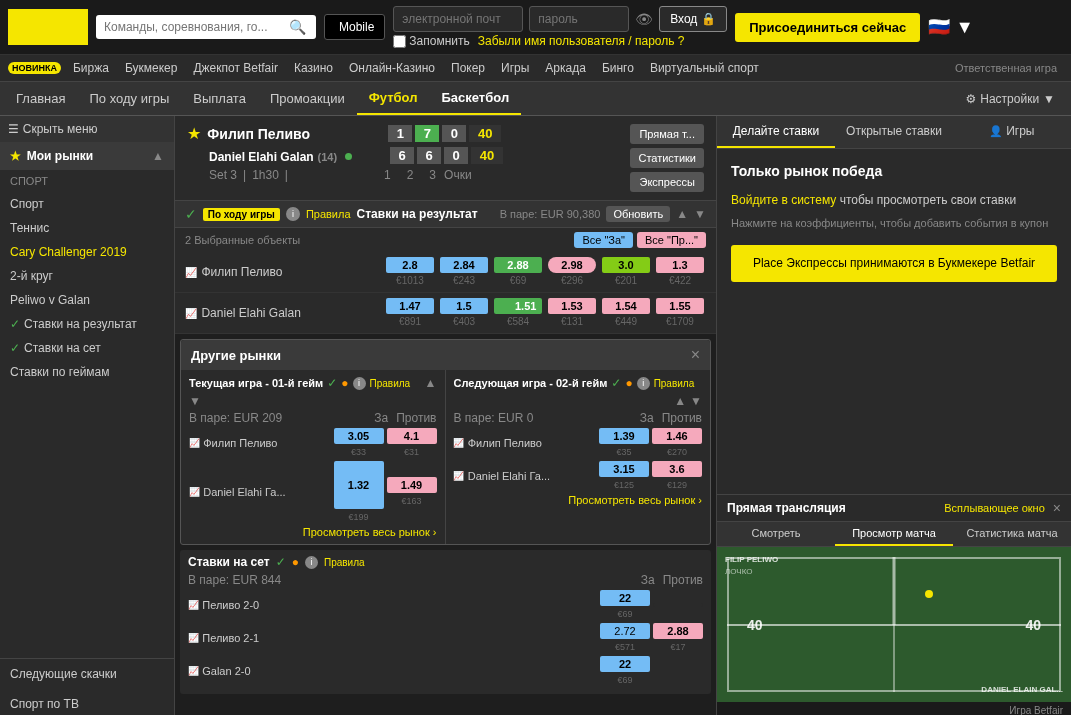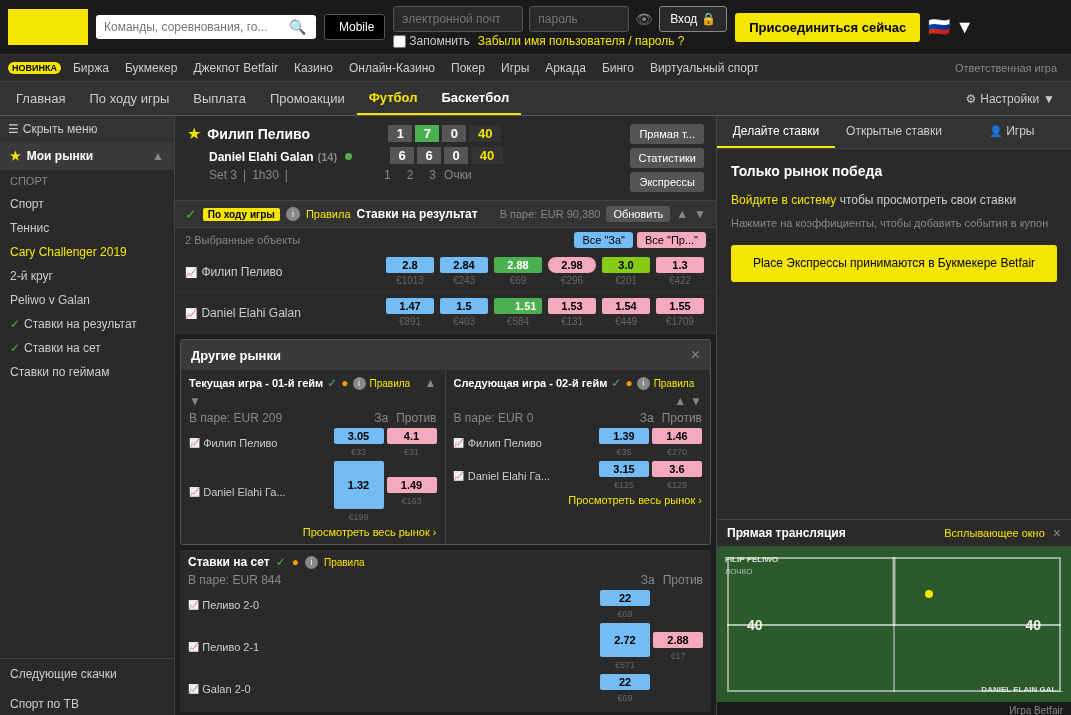--- a/index.html
+++ b/index.html
@@ -368,21 +368,21 @@
         </div>
         <div style="width:50px; text-align:center;">
           <span style="background:#2a2a2a; color:#2a2a2a; border-radius:2px; padding:2px 4px; font-size:11px; display:block;"> </span>
         </div>
       </div>
 
       <div style="display:flex; align-items:center; margin-bottom:3px; gap:3px;">
         <span style="color:#888; font-size:9px;">📈</span>
         <span style="flex:1; color:#ccc; font-size:11px;">Пеливо 2-1</span>
         <div style="width:50px; text-align:center;">
-          <span style="background:#74bcf5; color:#000; border-radius:2px; padding:11px 4px; cursor:pointer; font-size:11px; font-weight:bold; display:block;">2.72</span>
+          <span style="background:#74bcf5; color:#000; border-radius:2px; padding:2px 4px; cursor:pointer; font-size:11px; font-weight:normal; display:block;">2.72</span>
           <span style="color:#666; font-size:9px;">€571</span>
         </div>
         <div style="width:50px; text-align:center;">
           <span style="background:#f5a9bc; color:#000; border-radius:2px; padding:2px 4px; cursor:pointer; font-size:11px; font-weight:bold; display:block;">2.88</span>
           <span style="color:#666; font-size:9px;">€17</span>
         </div>
       </div>
 
       <div style="display:flex; align-items:center; margin-bottom:3px; gap:3px;">
         <span style="color:#888; font-size:9px;">📈</span>
@@ -419,20 +419,25 @@
       <div style="color:#888; font-size:11px; margin-bottom:16px;">Нажмите на коэффициенты, чтобы добавить события в купон</div>
       <button style="background:#f5e600; color:#000; border:none; padding:10px 14px; border-radius:3px; cursor:pointer; font-size:12px; width:100%; line-height:1.4;">Place Экспрессы принимаются в Букмекере Betfair</button>
     </div>
 
     <div style="background:#1a1a1a; border-top:1px solid #444;">
       <div style="display:flex; align-items:center; padding:5px 10px; gap:8px; background:#2a2a2a; border-bottom:1px solid #444;">
         <span style="color:#fff; font-size:12px; font-weight:bold;">Прямая трансляция</span>
         <span style="color:#f5e600; font-size:11px; cursor:pointer; margin-left:auto;">Всплывающее окно</span>
         <span style="color:#888; cursor:pointer; font-size:14px;">×</span>
       </div>
+      <div style="display:flex; background:#333; border-bottom:1px solid #444;">
+        <div style="flex:1; text-align:center; padding:5px; cursor:pointer; font-size:11px; color:#ccc; border-bottom:2px solid transparent;">Смотреть</div>
+        <div style="flex:1; text-align:center; padding:5px; cursor:pointer; font-size:11px; color:#fff; border-bottom:2px solid #f5e600;">Просмотр матча</div>
+        <div style="flex:1; text-align:center; padding:5px; cursor:pointer; font-size:11px; color:#ccc; border-bottom:2px solid transparent;">Статистика матча</div>
+      </div>
 
       <div style="background:#2d5a2d; width:100%; height:155px; position:relative; overflow:hidden;">
 
         <div style="position:absolute; inset:10px; border:2px solid rgba(255,255,255,0.5);"></div>
 
         <div style="position:absolute; left:50%; top:10px; bottom:10px; width:2px; background:rgba(255,255,255,0.4); transform:translateX(-50%);"></div>
 
         <div style="position:absolute; left:10px; right:10px; top:50%; height:2px; background:rgba(255,255,255,0.6); transform:translateY(-50%);"></div>
 
         <div style="position:absolute; left:10px; top:10px; right:50%; bottom:50%; border-right:2px solid rgba(255,255,255,0.3);"></div>

